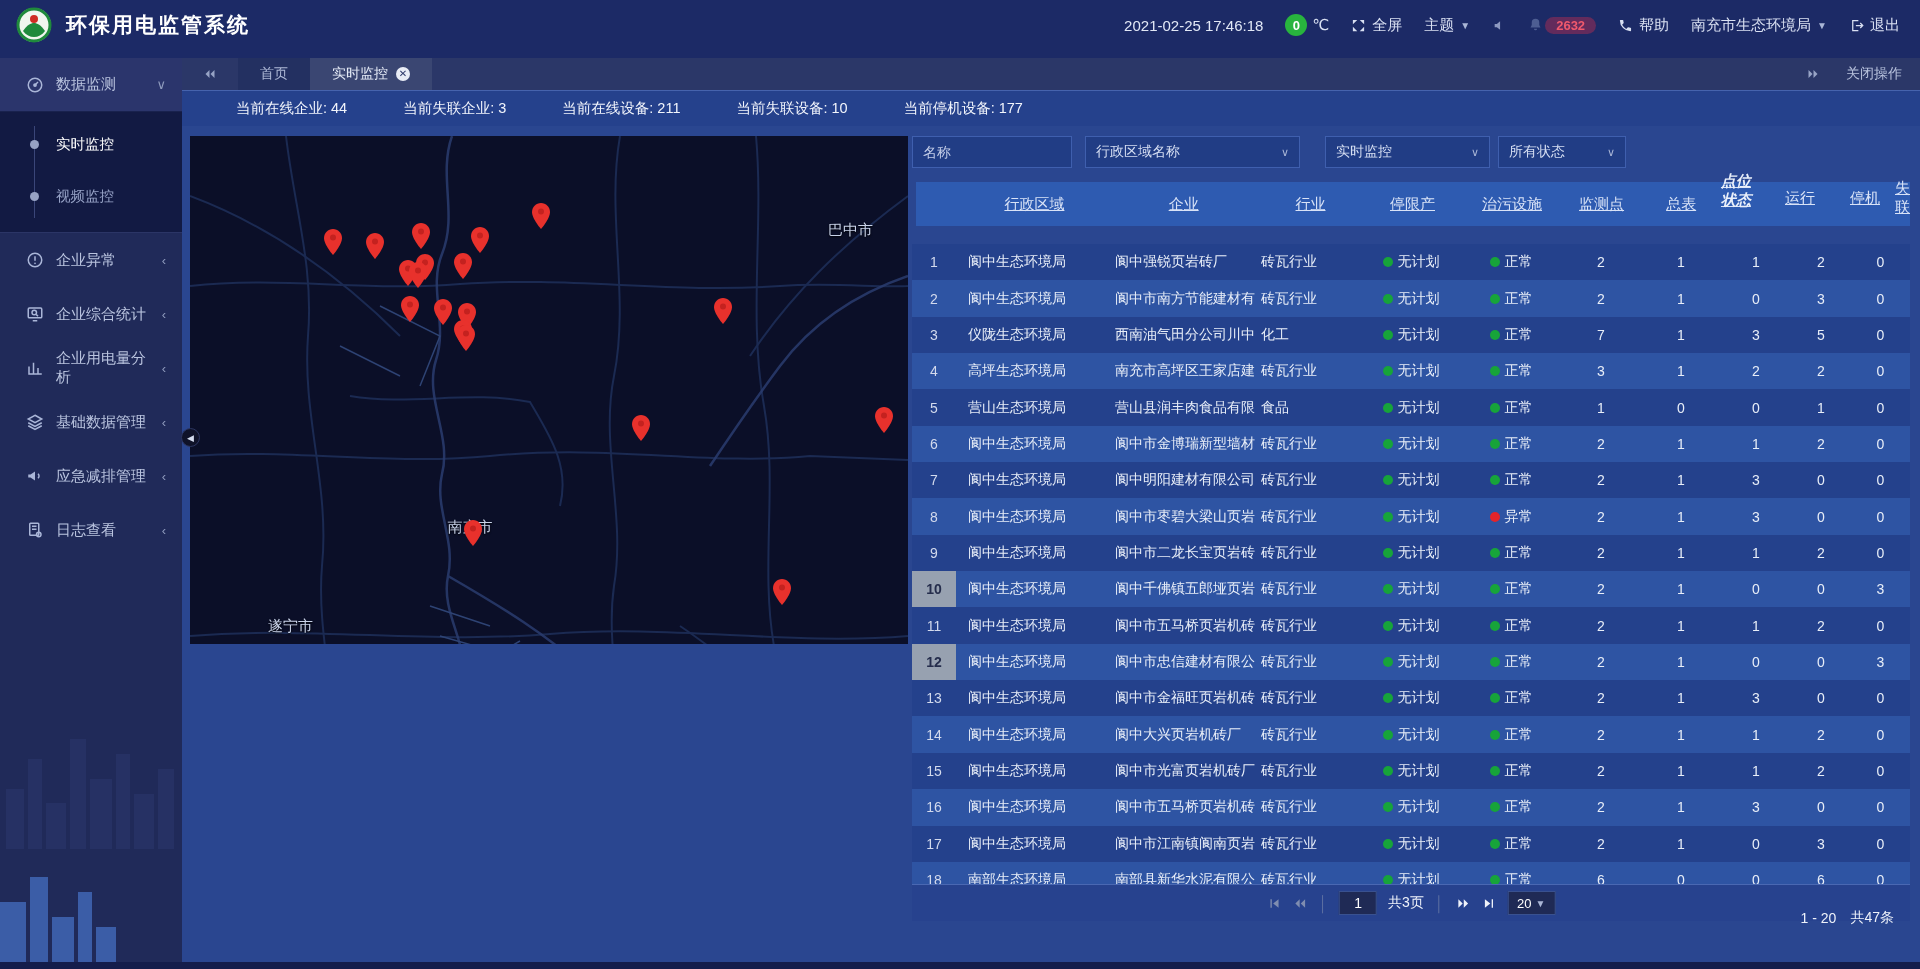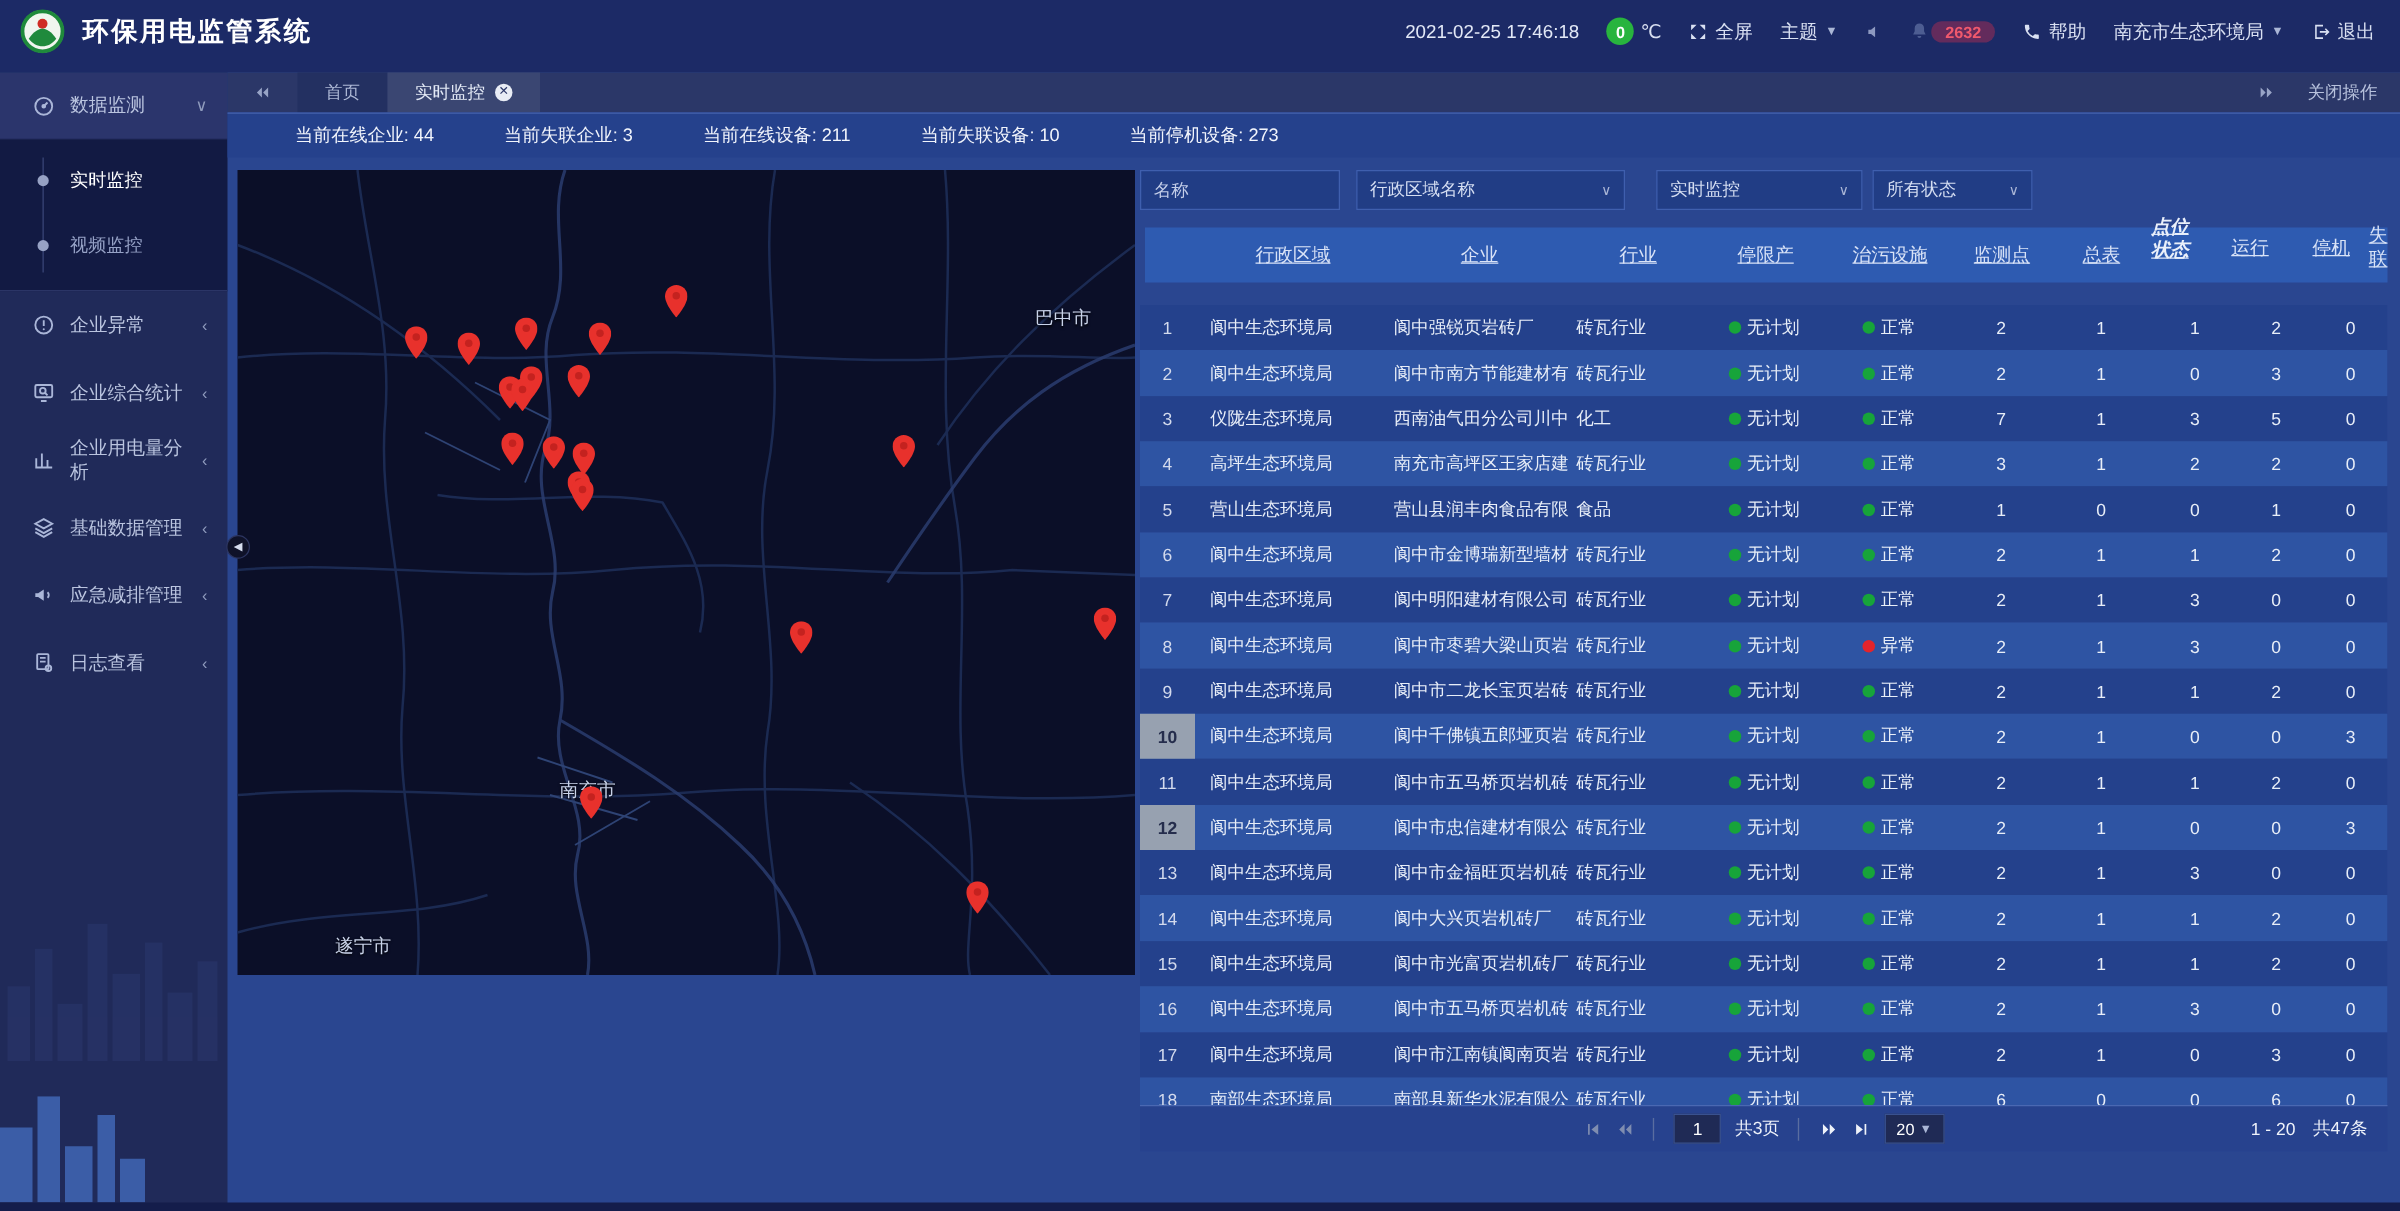--- a/index.html
+++ b/index.html
@@ -47,21 +47,21 @@
   .tab-close{width:14px;height:14px;border-radius:50%;background:#e8ecf5;color:#2b3768;font-size:10px;
              line-height:14px;text-align:center;font-weight:bold;}
   .tab-spacer{flex:1;}
   .tab-right{display:flex;align-items:center;gap:26px;padding-right:18px;color:#b8c2dd;font-size:14px;}
   .tab-right .navicon{color:#98a4c6;cursor:pointer;display:flex;align-items:center;}
   
   .stats{position:absolute;top:90px;left:182px;right:0;height:36px;background:#25418c;border-top:1px solid #4663ad;
          display:flex;align-items:center;padding-left:54px;gap:56px;font-size:14.5px;box-sizing:border-box;}
   .stat{white-space:nowrap;color:#f2f5fc;}
   
-  .map{position:absolute;left:190px;top:136px;width:718px;height:644px;background:#0b0f28;overflow:visible;}
+  .map{position:absolute;left:190px;top:136px;width:718px;height:508px;background:#0b0f28;overflow:visible;}
   .map-inner{position:absolute;inset:0;overflow:hidden;}
   .map-city{position:absolute;transform:translate(-50%,-50%);font-size:15px;color:#c9d3e9;
             text-shadow:0 1px 2px #000;white-space:nowrap;}
   .map-pin{position:absolute;transform:translate(-50%,-100%);cursor:pointer;}
   .map-toggle{position:absolute;left:-9px;top:292px;width:17px;height:17px;border-radius:50%;background:#0f1229;
               border:1px solid #2c3560;color:#d5dcee;display:flex;align-items:center;justify-content:center;
               font-size:9px;cursor:pointer;z-index:5;}
   
   .rpanel{position:absolute;left:912px;top:136px;width:998px;height:786px;}
   .filters{display:flex;gap:0;height:32px;}
@@ -106,21 +106,21 @@
                 display:flex;align-items:center;gap:11px;}
   .pbtn{display:flex;align-items:center;cursor:pointer;}
   .pbtn.disabled{color:#7f8db0;}
   .pbtn.enabled{color:#eef2fa;}
   .psep{color:#5a6da0;font-size:15px;}
   .page-input{width:38px;height:24px;background:#1f2a55;border:1px solid #39518f;color:#fff;
               text-align:center;font-size:14px;box-sizing:border-box;font-family:inherit;}
   .pages-label{font-size:14px;color:#eef2fa;white-space:nowrap;}
   .size-select{width:48px;height:24px;background:#1f2a55;border:1px solid #39518f;color:#fff;font-size:13px;
                display:flex;align-items:center;justify-content:center;gap:4px;cursor:pointer;box-sizing:border-box;}
-  .pager-right{position:absolute;right:16px;top:0;height:100%;display:flex;align-items:center;
+  .pager-right{position:absolute;right:16px;top:15px;height:100%;display:flex;align-items:center;
                font-size:14px;color:#eef2fa;gap:14px;}
   .bottom-strip{position:absolute;left:0;right:0;bottom:0;height:7px;background:#141d4b;}
 </style>
 </head>
 <body>
 
 <div class="app">
 
   <div class="header">
     <div class="h-left">
@@ -304,21 +304,21 @@
       </span>
       <span>关闭操作</span>
     </div>
   </div>
 
   <div class="stats">
       <div class="stat">当前在线企业: 44</div>
       <div class="stat">当前失联企业: 3</div>
       <div class="stat">当前在线设备: 211</div>
       <div class="stat">当前失联设备: 10</div>
-      <div class="stat">当前停机设备: 273</div>
+      <div class="stat">当前停机设备: 177</div>
     </div>
 
   <div class="map">
     <div class="map-inner">
       <svg width="718" height="644" viewBox="0 0 718 644">
         <g fill="none" stroke="#1b2a52" stroke-width="2">
           <path d="M0 150 C90 140 180 156 270 148 C380 140 480 158 590 150 C640 146 690 152 718 150"></path>
           <path d="M96 0 C104 70 124 130 118 200 C112 280 140 350 132 430 C126 500 150 570 144 644"></path>
           <path d="M430 0 C416 80 440 160 424 240 C410 310 436 380 424 450 C414 520 440 590 432 644"></path>
           <path d="M0 320 C100 312 200 330 300 320 C420 308 520 330 620 320 L718 324"></path>

